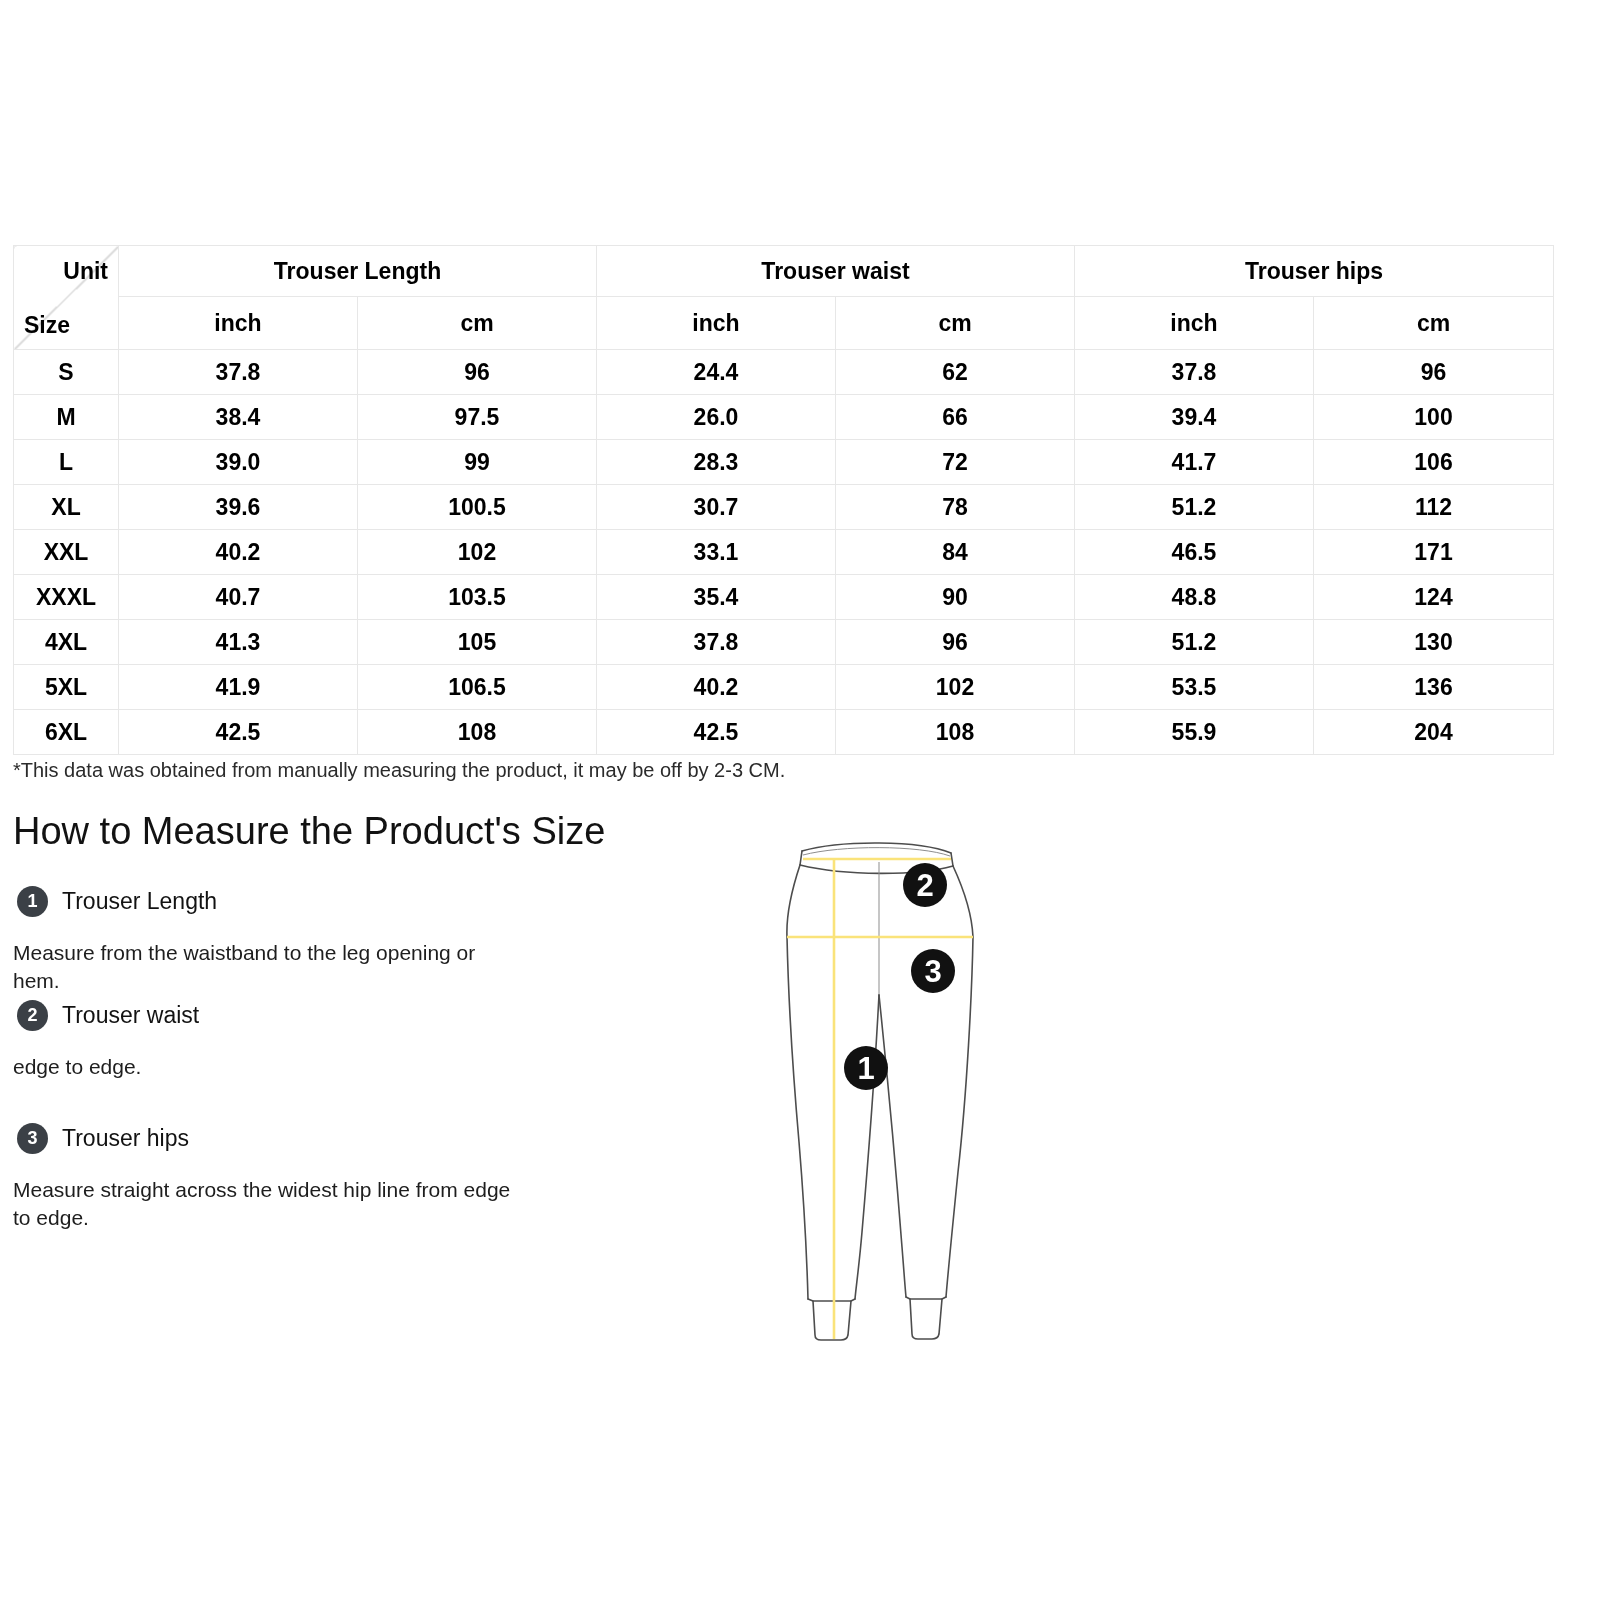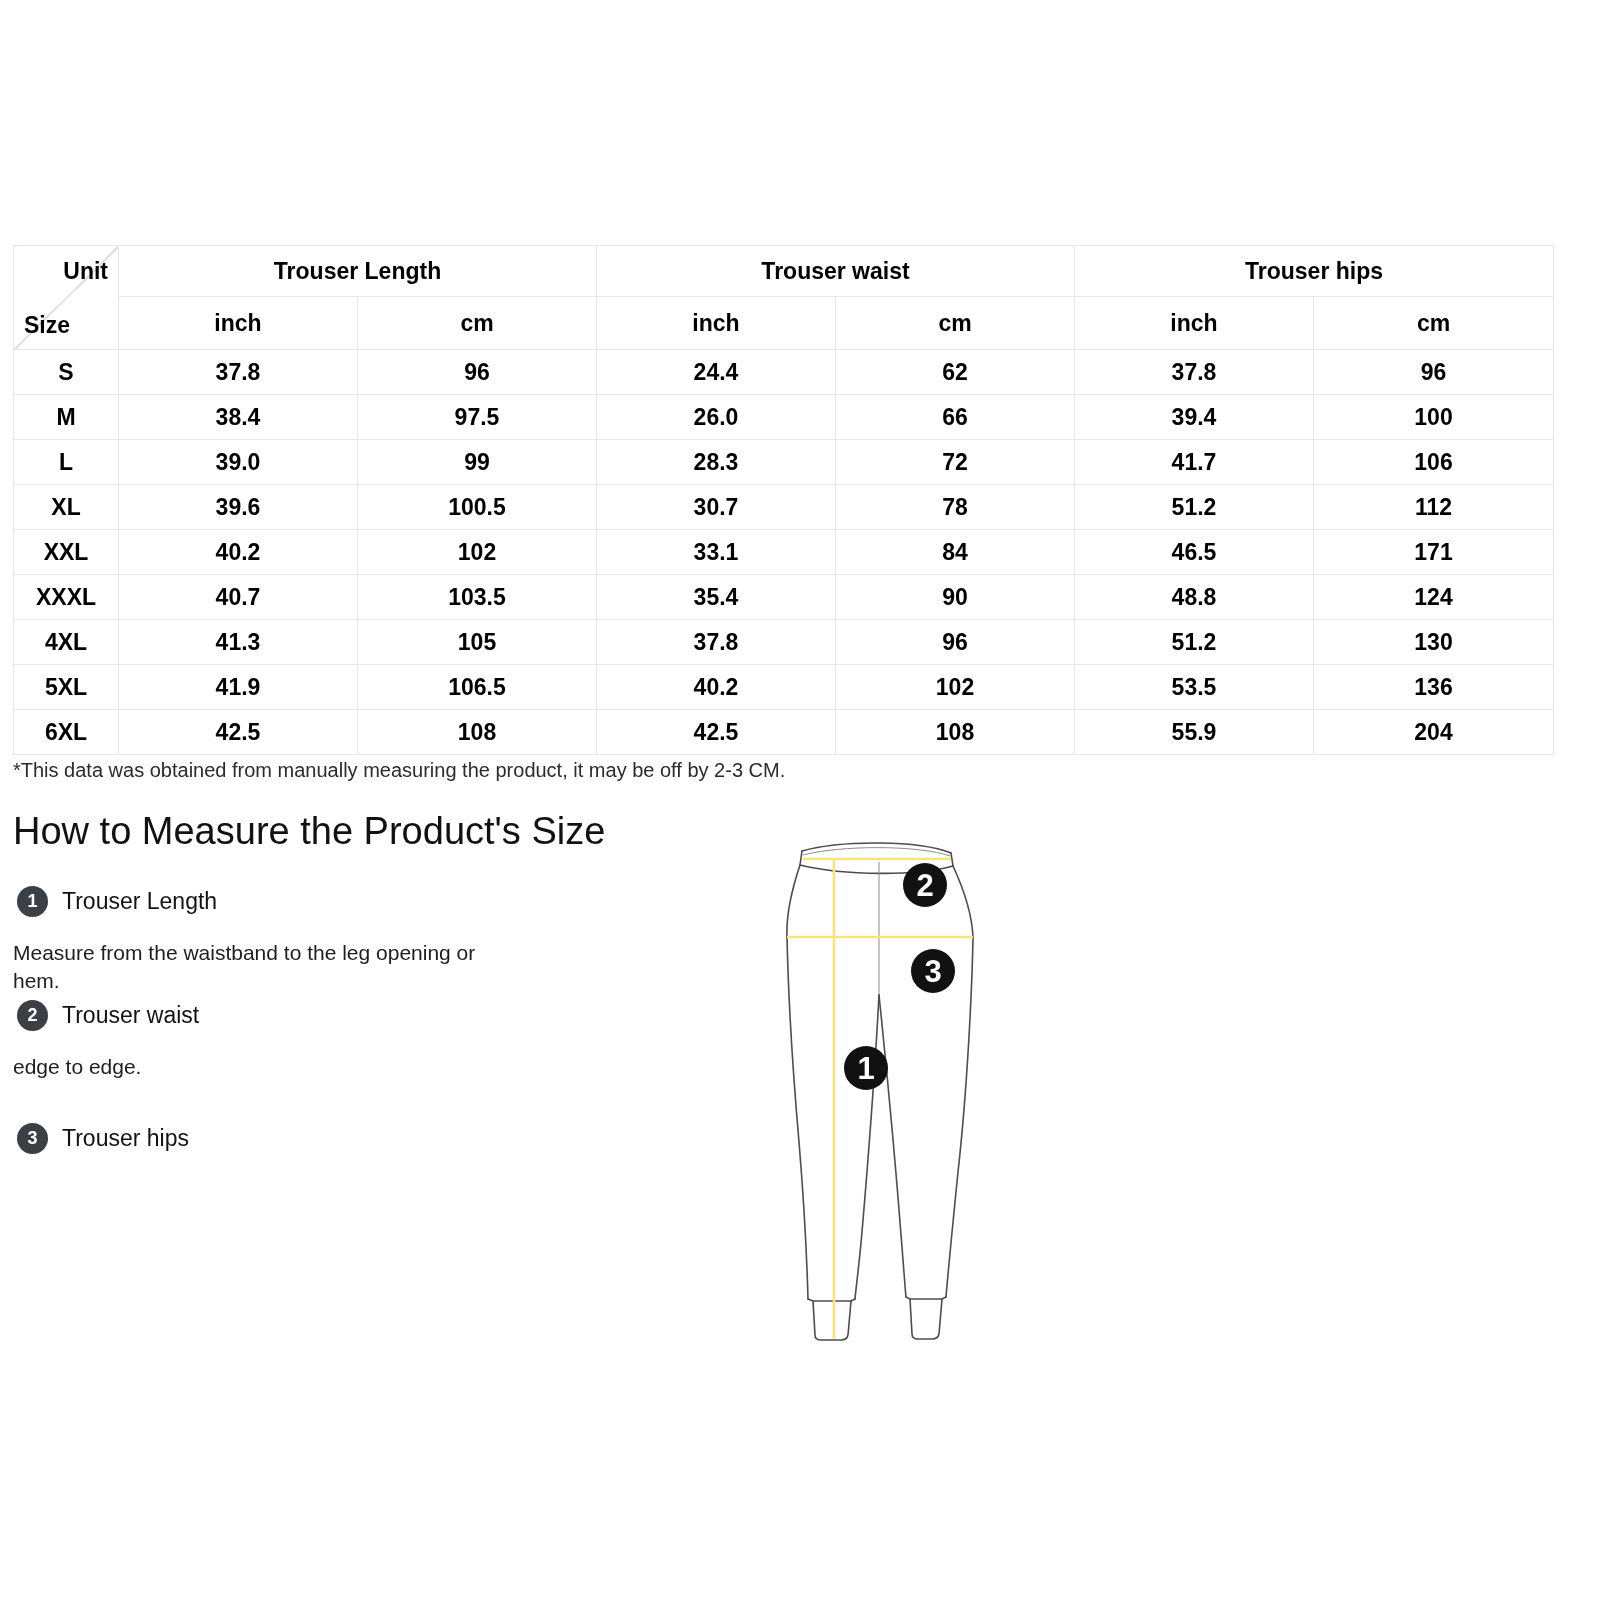--- a/index.html
+++ b/index.html
@@ -204,20 +204,24 @@
   <div class="item-desc">
     <div>edge to edge.</div>
   </div>
 </div>
 
 <div class="guide-item item-2">
   <div class="item-head">
     <span class="badge">3</span>
     <span class="item-label">Trouser hips</span>
   </div>
+  <div class="item-desc">
+    <div>Measure straight across the widest hip line from edge</div>
+    <div>to edge.</div>
+  </div>
 </div>
 
 <div class="diagram">
   <svg viewBox="0 0 210 515">
 
     <g>
       <path class="outline" d="M27,19 C66,8 144,8 176,21"></path>
       <path class="outline-thin" d="M28,23 C66,13 144,13 175,24"></path>
       <path class="outline" d="M25,33 C70,44 142,44 178,34"></path>
       <path class="outline" d="M27,19 L25,33"></path>

